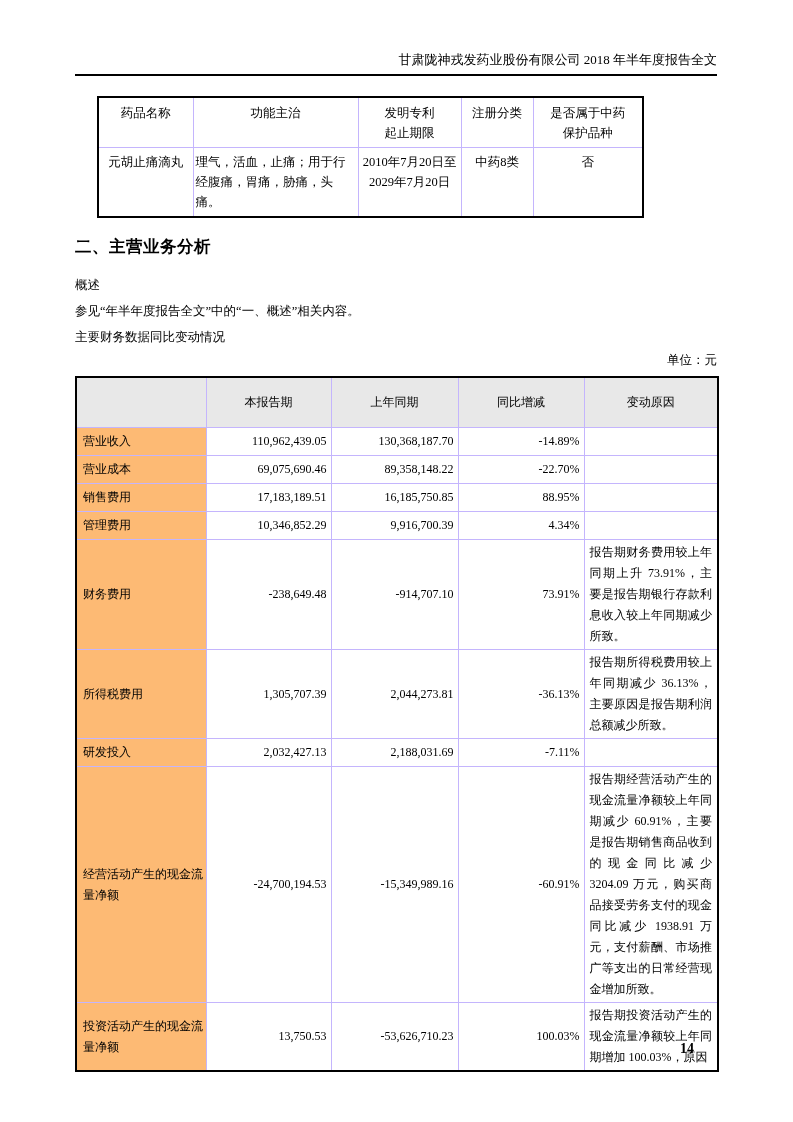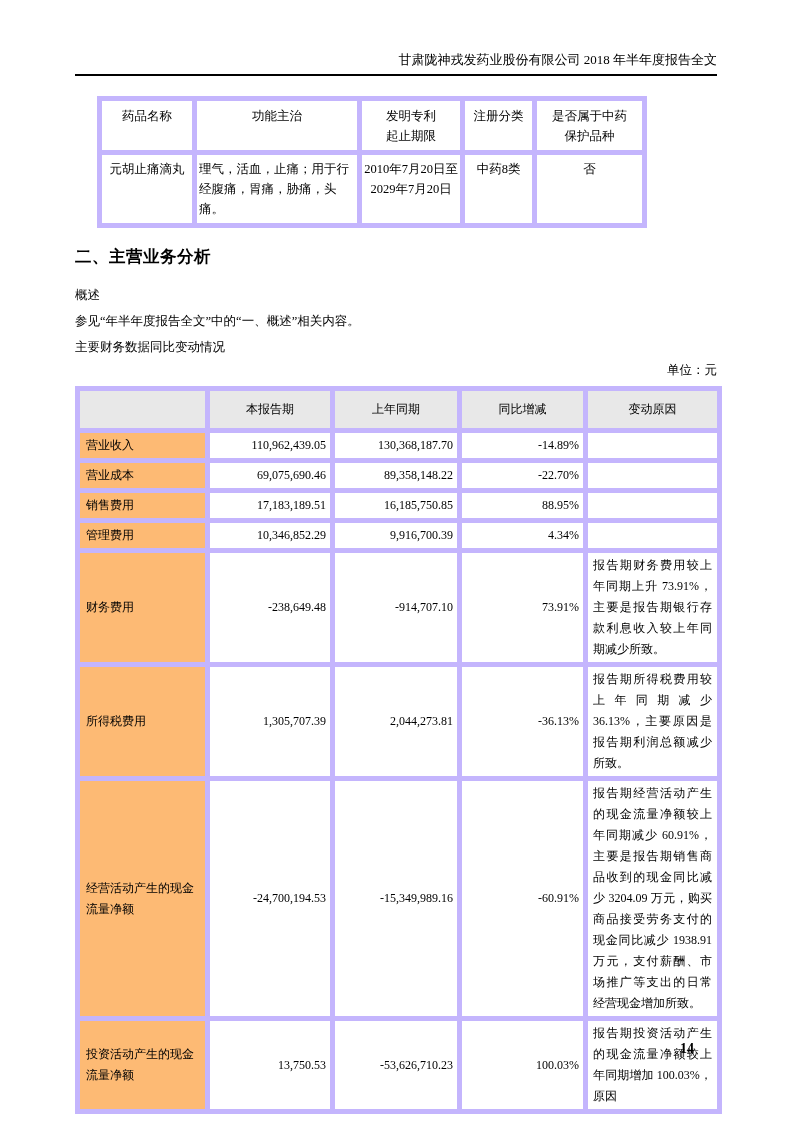--- a/index.html
+++ b/index.html
@@ -26,21 +26,21 @@
     line-height: 16px;
     padding-bottom: 6px;
     border-bottom: 2px solid #000;
   }
   
   table {
     border-collapse: collapse;
     table-layout: fixed;
   }
   td, th {
-    border: 5px solid #c4b5fd;
+    border: 1px solid #c4b5fd;
     font-weight: normal;
     overflow: hidden;
   }
   .preline { white-space: pre-line; }
   
   .drug-table {
     width: 545px;
     margin: 20px 0 0 22px;
     border: 2px solid #000;
     font-size: 12.5px;
@@ -81,21 +81,21 @@
     margin-top: 7px;
     border: 2px solid #000;
     font-size: 12px;
     line-height: 21px;
   }
   .fin-table th {
     background: #e8e8e8;
     text-align: center;
     vertical-align: middle;
     height: 30px;
-    padding: 8px;
+    padding: 14px;
   }
   .fin-table td { vertical-align: middle; }
   .fin-table td.rowlabel {
     background: #fdba74;
     text-align: left;
     padding: 2px 2px 2px 6px;
   }
   .fin-table td.num {
     text-align: right;
     padding: 2px 4px 2px 2px;
@@ -210,20 +210,27 @@
         <td class="num">73.91%</td>
         <td class="reason">报告期财务费用较上年同期上升 73.91%，主要是报告期银行存款利息收入较上年同期减少所致。</td>
       </tr>
       <tr>
         <td class="rowlabel">所得税费用</td>
         <td class="num">1,305,707.39</td>
         <td class="num">2,044,273.81</td>
         <td class="num">-36.13%</td>
         <td class="reason">报告期所得税费用较上年同期减少 36.13%，主要原因是报告期利润总额减少所致。</td>
       </tr>
+      <tr class="simple">
+        <td class="rowlabel">研发投入</td>
+        <td class="num">2,032,427.13</td>
+        <td class="num">2,188,031.69</td>
+        <td class="num">-7.11%</td>
+        <td class="reason"></td>
+      </tr>
       <tr>
         <td class="rowlabel">经营活动产生的现金流量净额</td>
         <td class="num">-24,700,194.53</td>
         <td class="num">-15,349,989.16</td>
         <td class="num">-60.91%</td>
         <td class="reason">报告期经营活动产生的现金流量净额较上年同期减少 60.91%，主要是报告期销售商品收到的现金同比减少 3204.09 万元，购买商品接受劳务支付的现金同比减少 1938.91 万元，支付薪酬、市场推广等支出的日常经营现金增加所致。</td>
       </tr>
       <tr>
         <td class="rowlabel">投资活动产生的现金流量净额</td>
         <td class="num">13,750.53</td>

